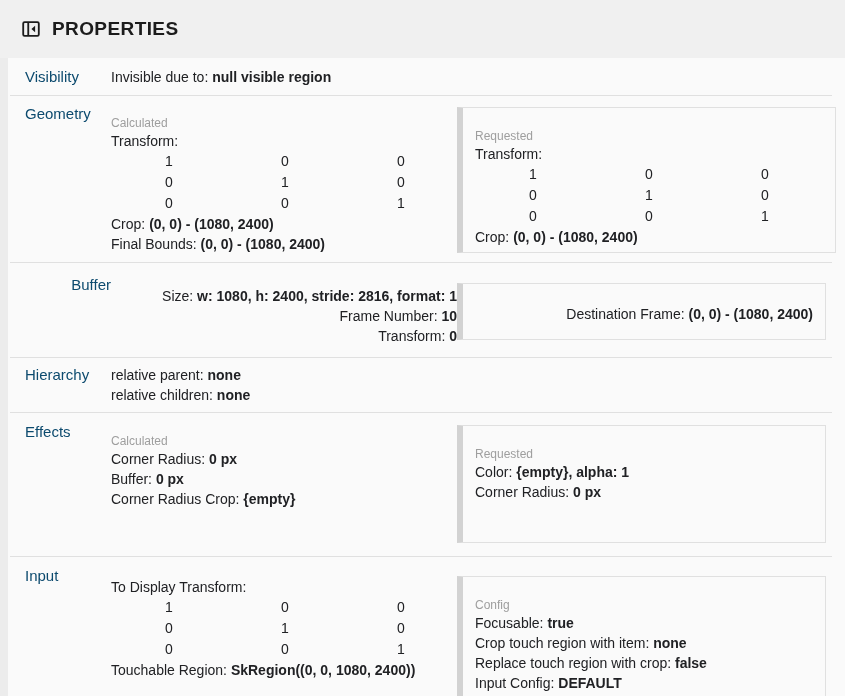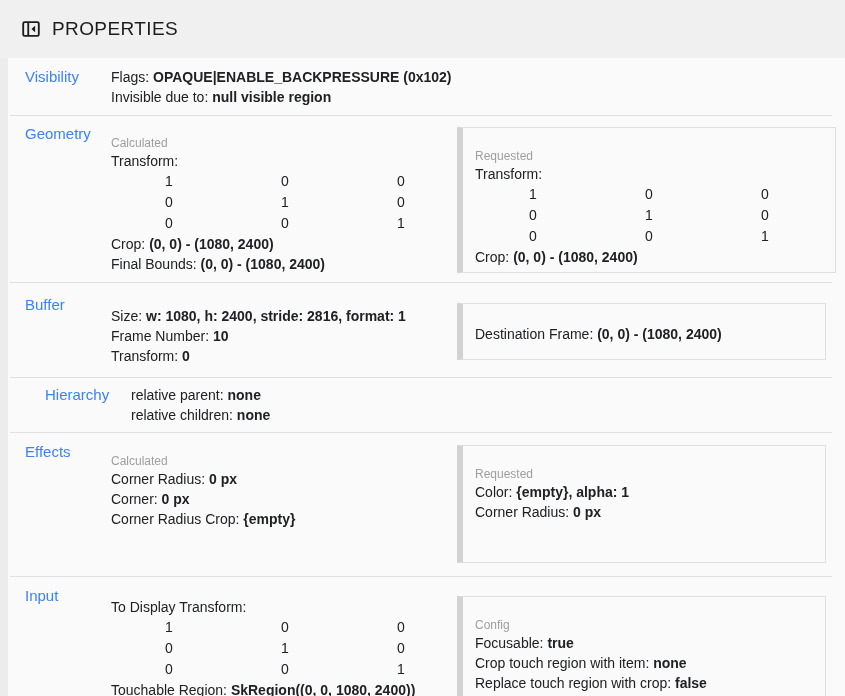--- a/index.html
+++ b/index.html
@@ -22,38 +22,38 @@
   }
   .header-icon-btn {
     border: none; background: transparent; padding: 0;
     width: 24px; height: 24px;
     margin-right: 9px;
     display: flex; align-items: center; justify-content: center;
     cursor: pointer;
   }
   .header-title {
     font-size: 19px;
-    font-weight: 400;
+    font-weight: 700;
     letter-spacing: 0.4px;
     color: #1c1c1c;
   }
   .gutter {
     position: absolute;
     left: 0; top: 58px;
     width: 8px; height: 638px;
     background: #ececec;
   }
   .section {
     display: flex;
     align-items: flex-start;
     padding: 0 19px 0 25px;
   }
   .section-label {
     width: 86px; flex: none;
-    color: #3b82f6;
+    color: #0c4a6e;
     font-size: 15px;
     line-height: 20px;
   }
   .col-left { width: 346px; flex: none; margin-top: 11px; }
   .col-full { flex: 1; }
   .col-right { flex: 1; }
   .line { line-height: 20px; white-space: nowrap; }
   .group-label {
     font-size: 12px;
     color: #9e9e9e;
@@ -73,22 +73,22 @@
     border-left: 6px solid #d2d2d2;
     padding: 20px 12px 5px 12px;
   }
   .divider {
     height: 1px;
     background: #e0e0e0;
     margin: 0 13px 0 10px;
   }
   .sec-visibility { padding-top: 9px;  padding-bottom: 8px; }
   .sec-geometry   { padding-top: 8px;  padding-bottom: 8px; }
-  .sec-buffer     { padding-top: 12px; padding-bottom: 11px; }
-  .sec-hierarchy  { padding-top: 7px;  padding-bottom: 7px; margin-left: 20px; }
+  .sec-buffer     { padding-top: 12px; padding-bottom: 11px; text-align: right; }
+  .sec-hierarchy  { padding-top: 7px;  padding-bottom: 7px; }
   .sec-effects    { padding-top: 9px;  padding-bottom: 13px; }
   .sec-input      { padding-top: 9px;  padding-bottom: 8px; }
   .box-geometry { margin-top: 3px; min-height: 134px; }
   .box-buffer   { margin-top: 8px;   min-height: 57px; }
   .box-effects  { margin-top: 3px; min-height: 118px; }
   .box-input    { margin-top: 10px; }
 </style>
 </head>
 <body>
 
@@ -101,21 +101,20 @@
     </svg>
   </button>
   <span class="header-title">PROPERTIES</span>
 </div>
 
 <div class="gutter"></div>
 
 <div class="section sec-visibility">
   <div class="section-label">Visibility</div>
   <div class="col-full">
-    <div class="line"><span>Flags:</span> <span class="val">OPAQUE|ENABLE_BACKPRESSURE (0x102)</span></div>
     <div class="line"><span>Invisible due to:</span> <span class="val">null visible region</span></div>
   </div>
 </div>
 <div class="divider"></div>
 
 <div class="section sec-geometry">
   <div class="section-label">Geometry</div>
   <div class="col-left">
     <div class="group-label">Calculated</div>
     <div class="line">Transform:</div>
@@ -176,21 +175,21 @@
     <div class="line"><span>relative children:</span> <span class="val">none</span></div>
   </div>
 </div>
 <div class="divider"></div>
 
 <div class="section sec-effects">
   <div class="section-label">Effects</div>
   <div class="col-left">
     <div class="group-label">Calculated</div>
     <div class="line"><span>Corner Radius:</span> <span class="val">0 px</span></div>
-    <div class="line"><span>Corner:</span> <span class="val">0 px</span></div>
+    <div class="line"><span>Buffer:</span> <span class="val">0 px</span></div>
     <div class="line"><span>Corner Radius Crop:</span> <span class="val">{empty}</span></div>
   </div>
   <div class="col-right">
     <div class="box box-effects">
       <div class="group-label">Requested</div>
       <div class="line"><span>Color:</span> <span class="val">{empty}, alpha: 1</span></div>
       <div class="line"><span>Corner Radius:</span> <span class="val">0 px</span></div>
     </div>
   </div>
 </div>
@@ -212,15 +211,16 @@
         <span>1</span>
       </div>
     <div class="line"><span>Touchable Region:</span> <span class="val">SkRegion((0, 0, 1080, 2400))</span></div>
   </div>
   <div class="col-right">
     <div class="box box-input">
       <div class="group-label">Config</div>
       <div class="line"><span>Focusable:</span> <span class="val">true</span></div>
       <div class="line"><span>Crop touch region with item:</span> <span class="val">none</span></div>
       <div class="line"><span>Replace touch region with crop:</span> <span class="val">false</span></div>
+      <div class="line"><span>Input Config:</span> <span class="val">DEFAULT</span></div>
     </div>
   </div>
 </div>
 
 </body></html>

